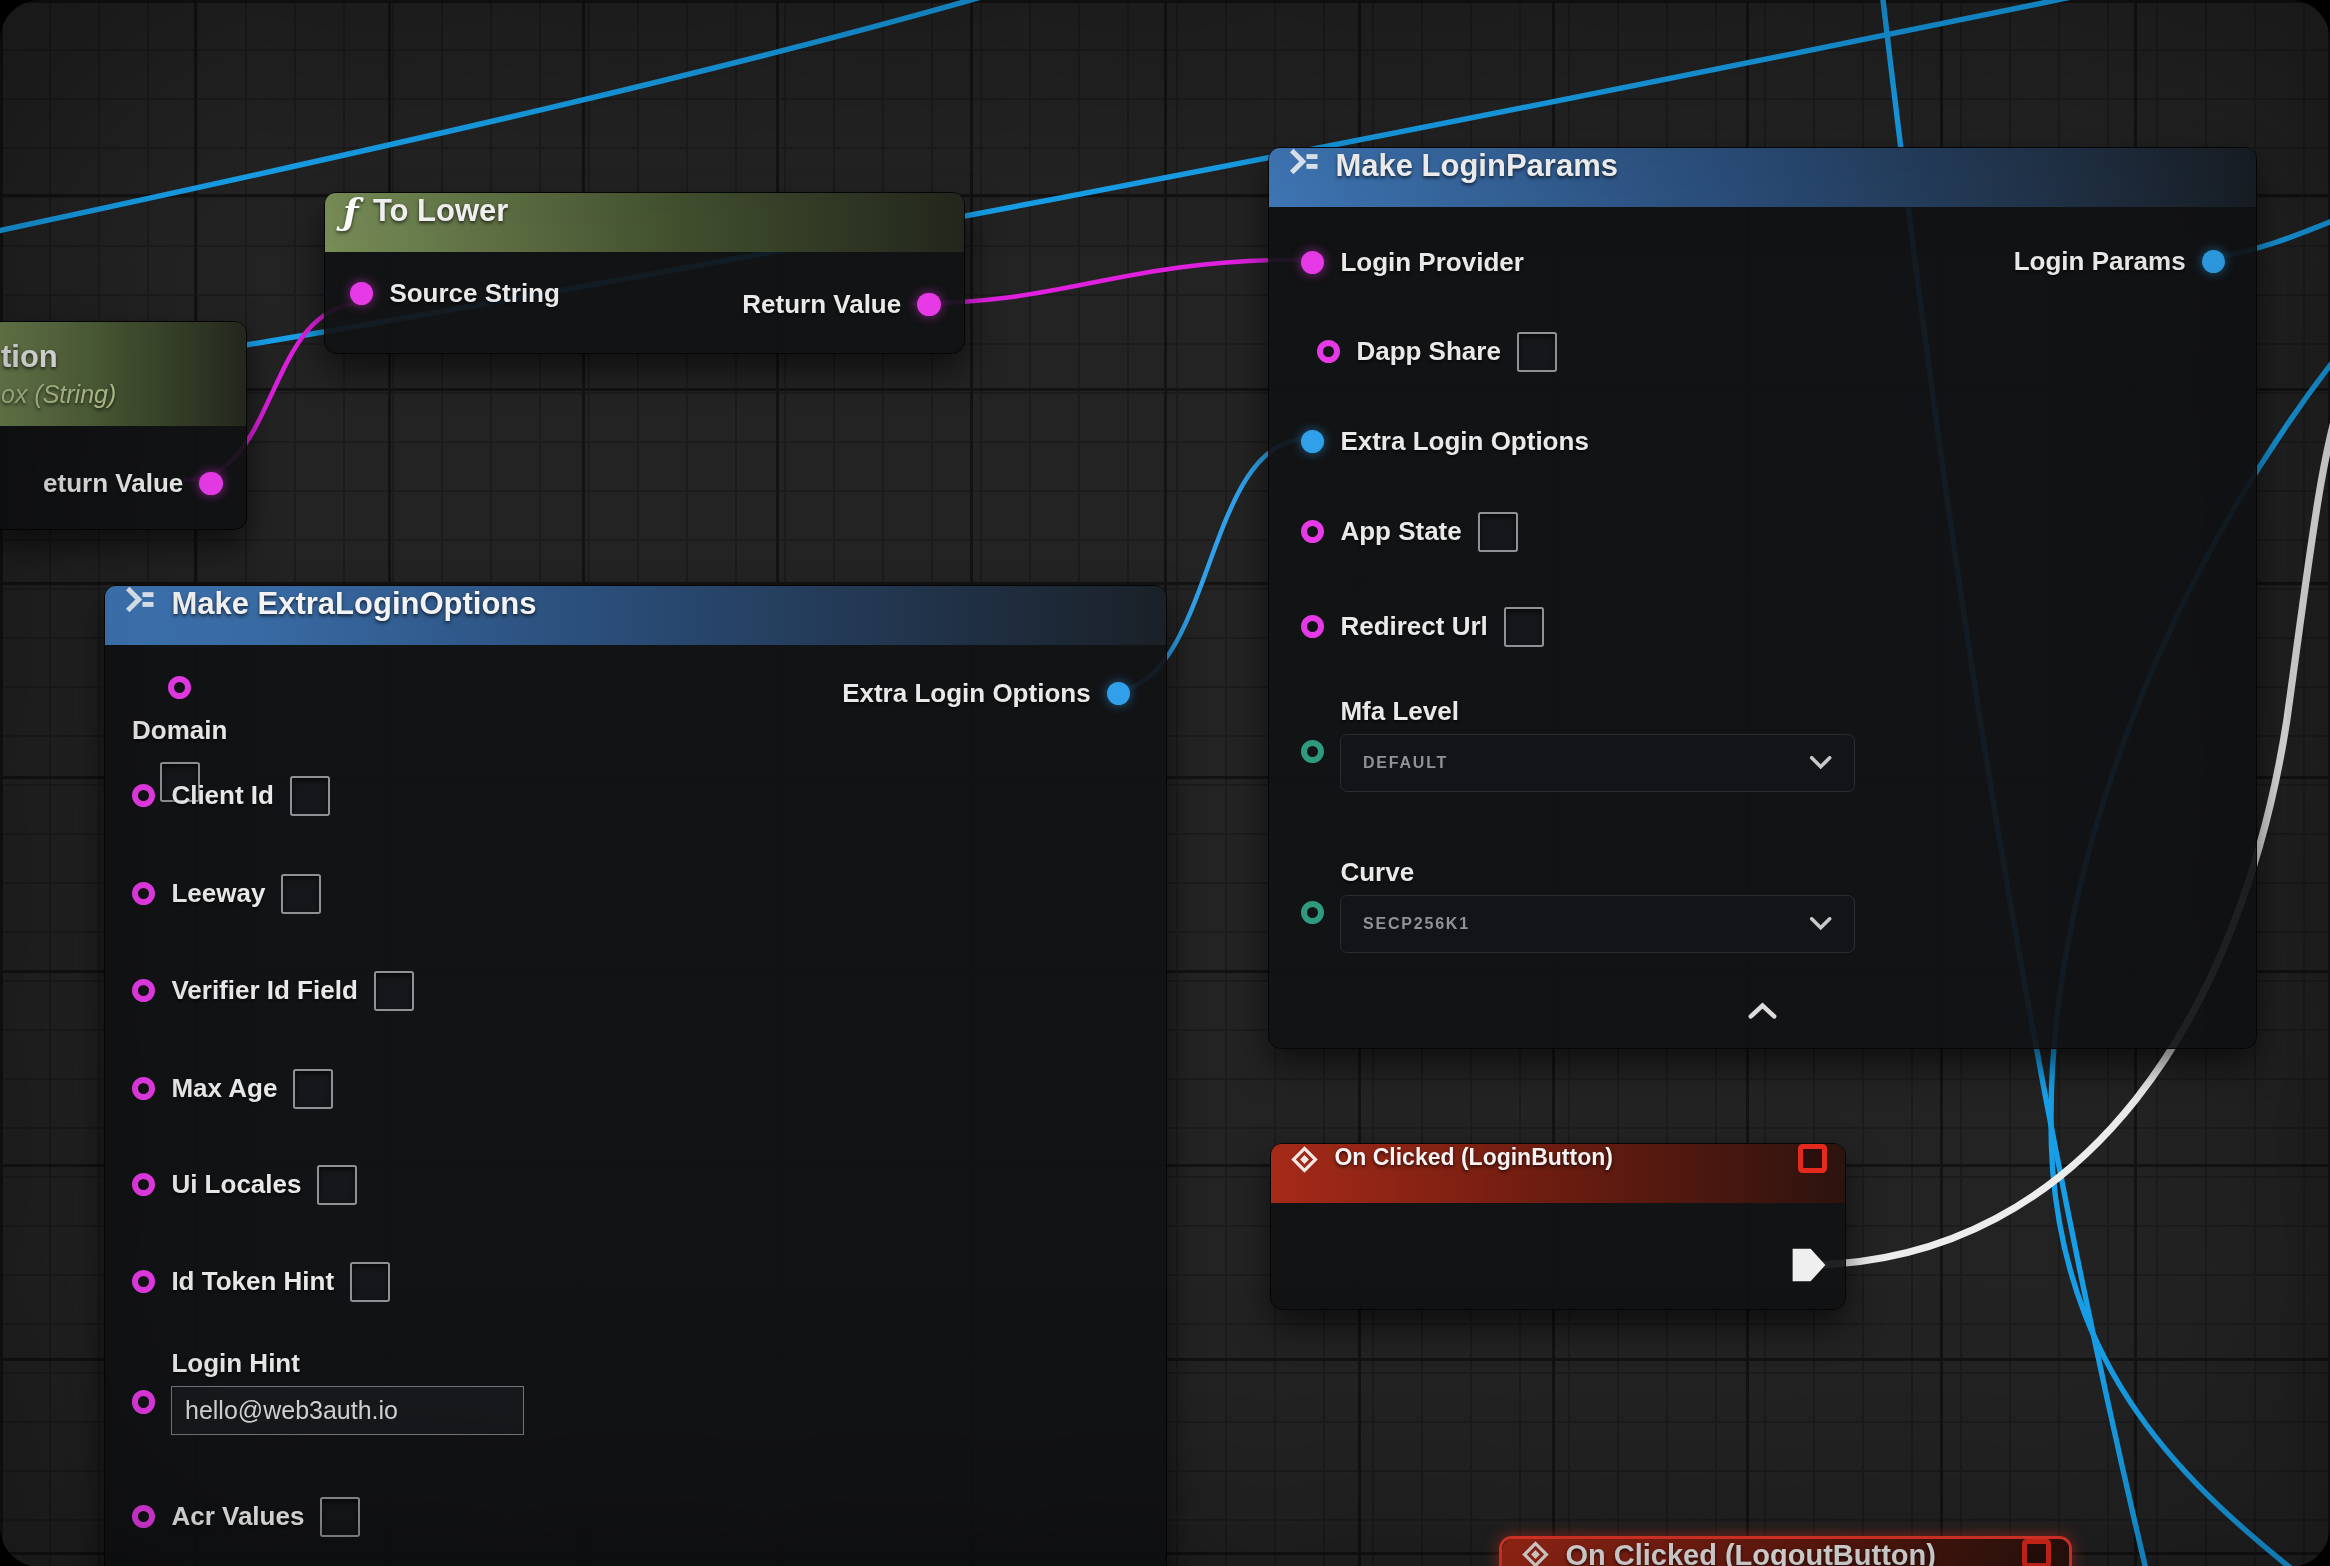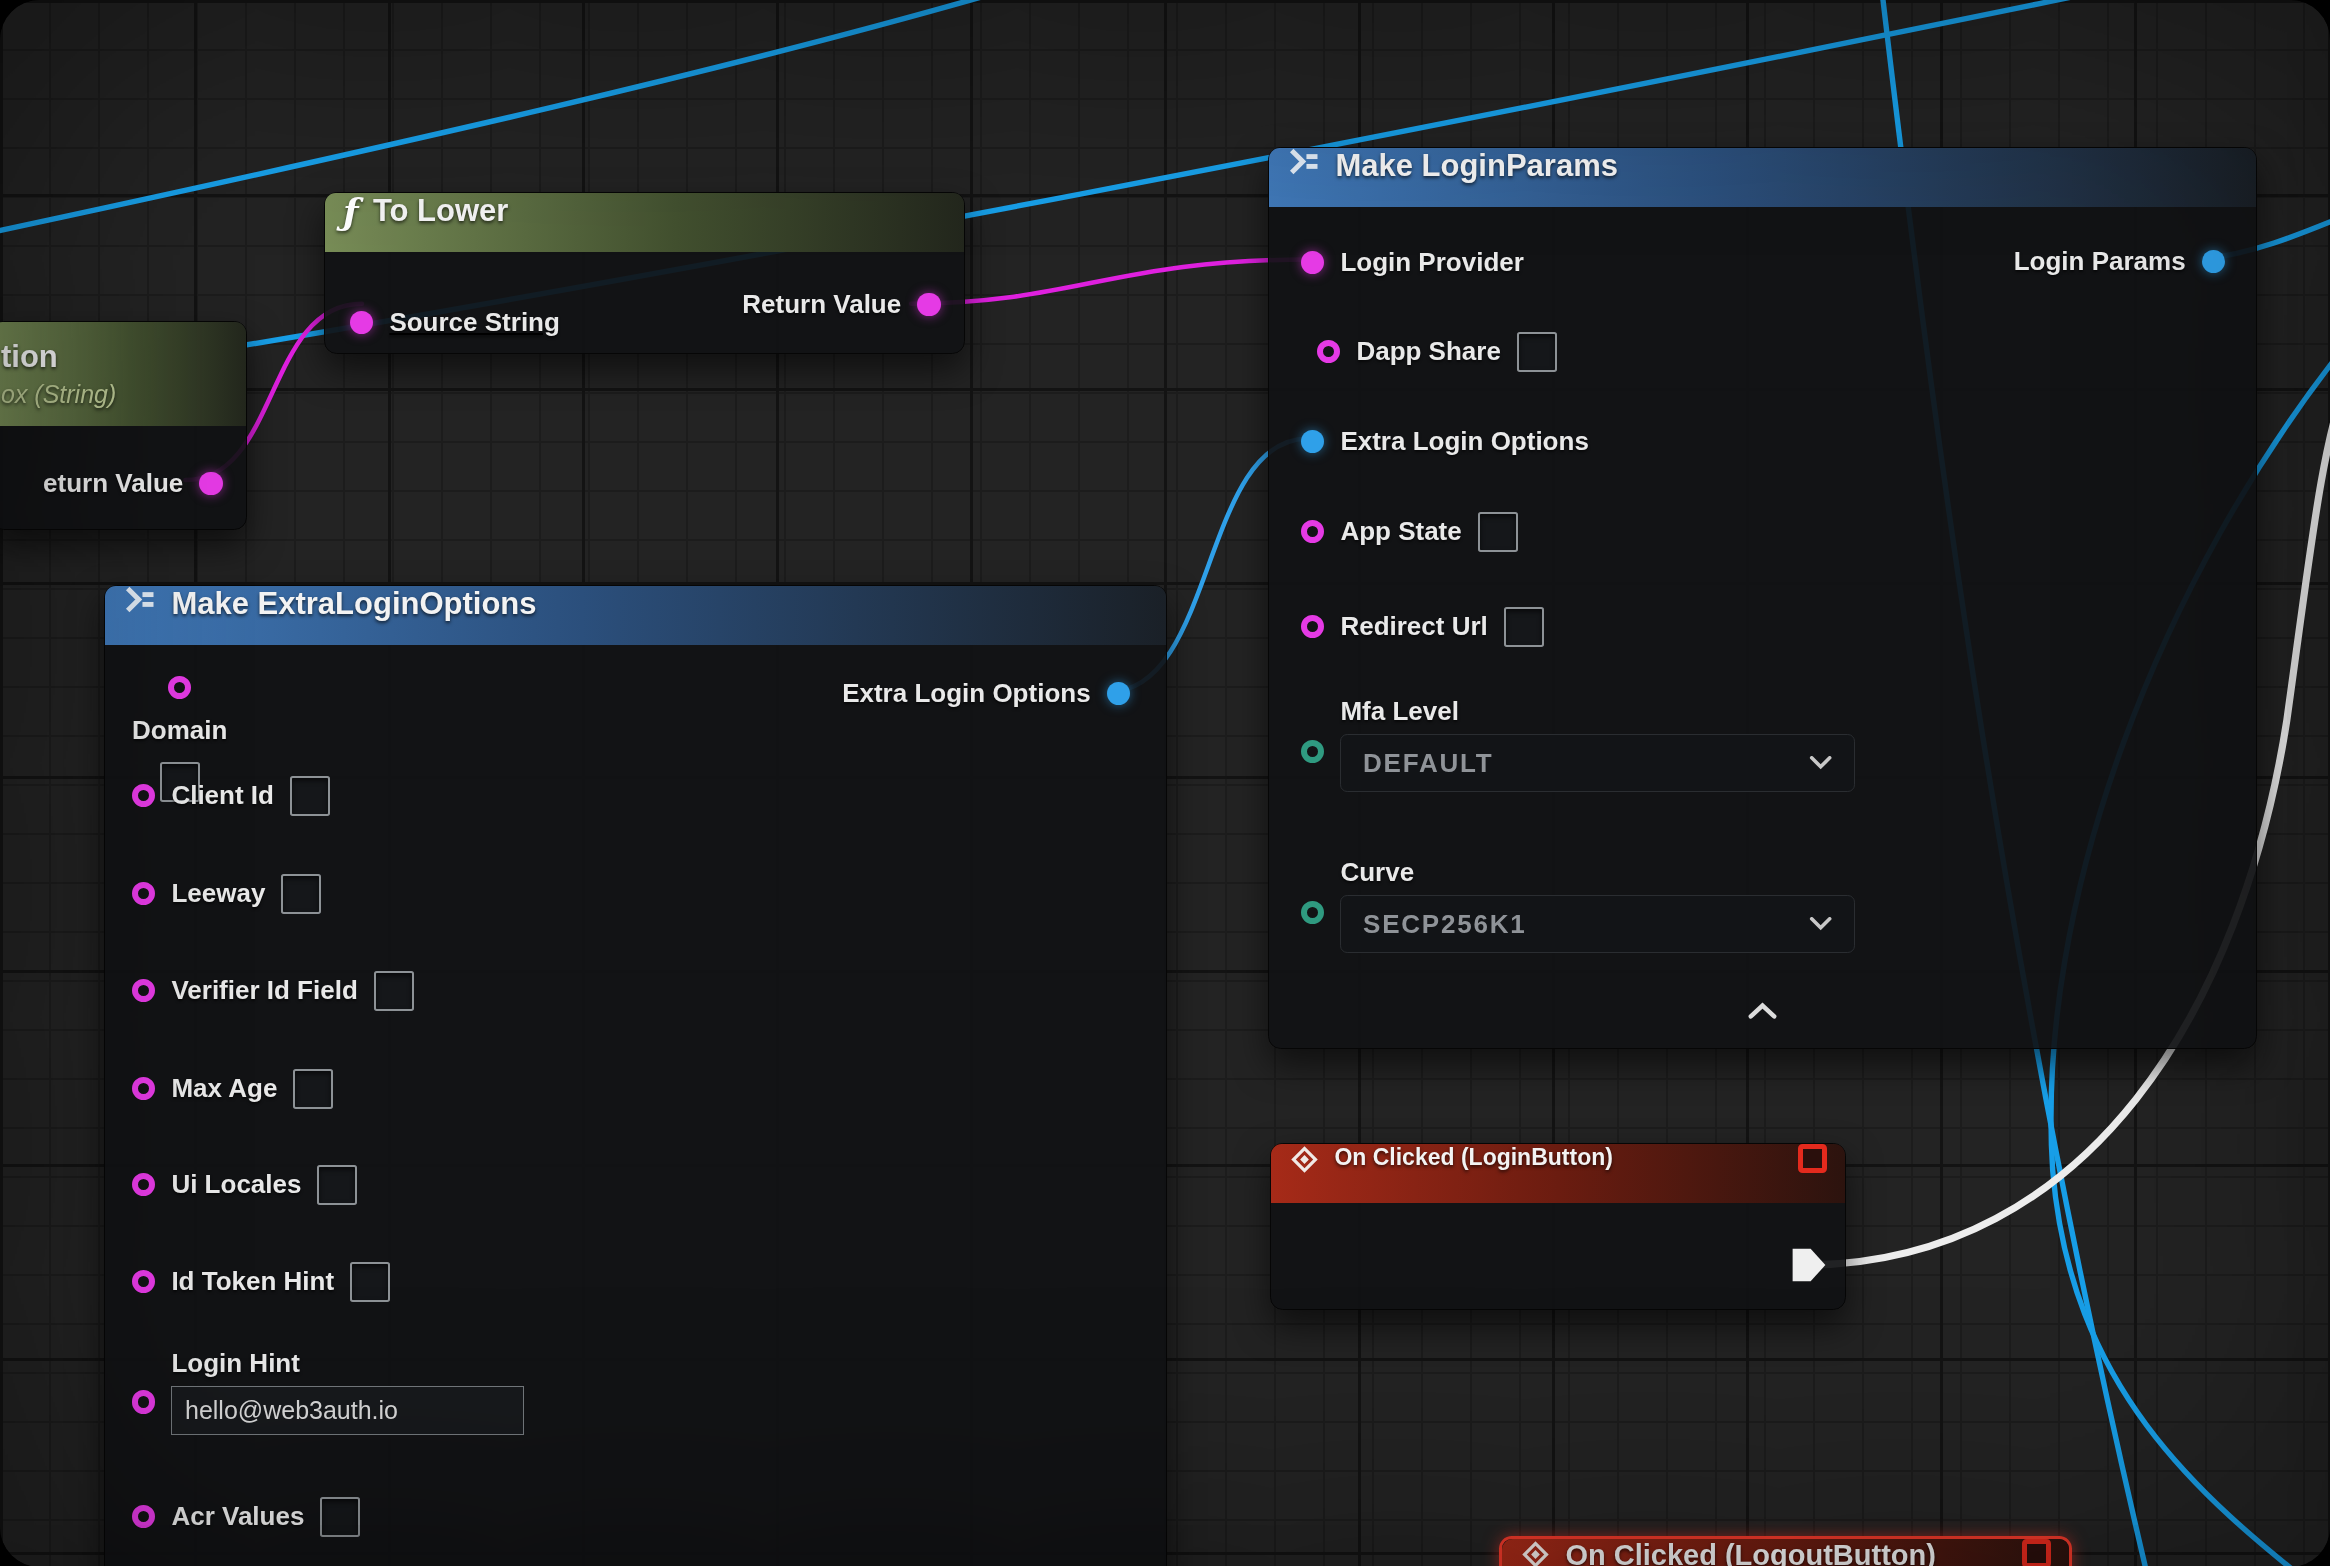--- a/index.html
+++ b/index.html
@@ -60,21 +60,21 @@
   .col { display:flex; flex-direction:column; gap:7.2px; }
 
   .textbox { width:353px; height:49px; background:#17191c;
              border:1.8px solid #73787c; color:#d8d8d8; font-size:25px;
              padding:0 12.6px; font-family:"Liberation Sans", sans-serif; }
 
   .dropdown { width:515px; height:58px; background:#121417;
               border:1.8px solid #2a2d31; border-radius:7.2px;
               display:flex; align-items:center; justify-content:space-between;
               padding:0 21.6px; }
-  .dd-value { color:#8f9398; font-size:26px; letter-spacing:1.8px; font-weight:bold; }
+  .dd-value { color:#8f9398; font-size:16px; letter-spacing:1.8px; font-weight:bold; }
 
   .collapse-btn { position:absolute; left:0; right:0; display:flex; justify-content:center; }
 
   .redbox { width:29px; height:29px; border:5.4px solid #e42a1d; border-radius:4.5px;
             background:#2a0f0c; margin-left:auto; flex:none; }
 
   .exec-pin { position:absolute; }
 
   .partial-hdr { height:104px; flex-direction:column; align-items:flex-start;
                  justify-content:center; gap:5.4px; padding-left:9px; }
@@ -109,21 +109,21 @@
       <span class="pin-label">eturn Value</span>
       <span class="pin filled-magenta"></span>
     </div>
   </div>
 
   <div class="node" style="left:324px; top:192px; width:641px; height:162px;">
     <div class="node-header hdr-green">
       <span class="fn-icon">ƒ</span>
       <span>To Lower</span>
     </div>
-    <div class="row" style="top:108px; left:25px;text-decoration:underline;">
+    <div class="row" style="top:79px; left:25px;">
       <span class="pin filled-magenta"></span>
       <span class="pin-label">Source String</span>
     </div>
     <div class="row row-out" style="top:90px; right:23.4px;">
       <span class="pin-label">Return Value</span>
       <span class="pin filled-magenta"></span>
     </div>
   </div>
 
   <div class="node" style="left:104px; top:585px; width:1063px; height:1026px;">

